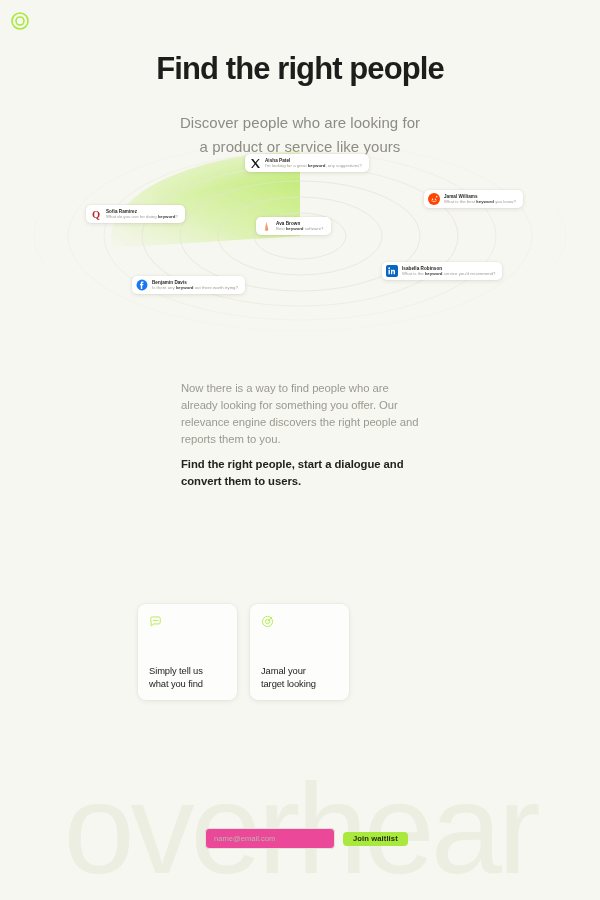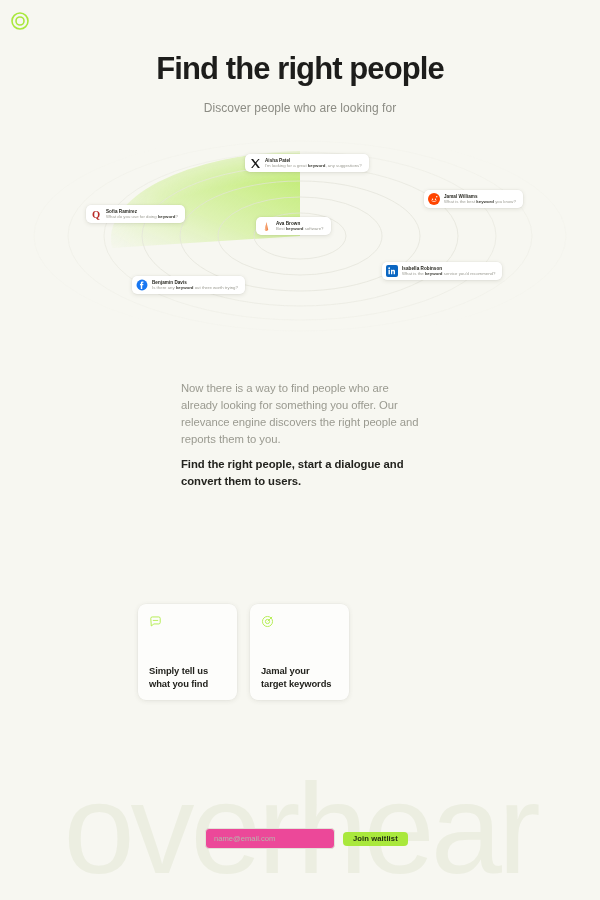--- a/index.html
+++ b/index.html
@@ -15,21 +15,21 @@
   
   .logo { position:absolute; top:12px; left:11px; width:18px; height:18px; }
 
   
   .hero { position:absolute; top:52px; left:0; width:600px; text-align:center; }
   .hero-title {
     font-size:31px; font-weight:700; letter-spacing:-0.9px;
     color:#1d1d1b; line-height:1.12;
   }
   .hero-sub {
-    margin-top:12px; font-size:12px; line-height:1.65;
+    margin-top:24px; font-size:15px; line-height:1.65;
     color:#8c8c84; letter-spacing:0.05px;
   }
 
   
   .radar { position:absolute; top:136px; left:0; width:600px; height:200px; }
   .radar svg { position:absolute; top:0; left:0; }
 
   
   .scard {
     position:absolute; display:flex; align-items:center; gap:4px;
@@ -61,21 +61,21 @@
   .features { position:absolute; top:604px; left:138px; width:325px;
               display:flex; gap:13px; }
   .fcard {
     width:99px; height:96px; background:#fdfdfb; border-radius:8px;
     box-shadow:0 1px 5px rgba(70,70,45,.10), 0 0 0 .5px rgba(0,0,0,.03);
     position:relative; padding:10px 11px;
   }
   .fcard .ficon { width:13px; height:13px; }
   .fcard .flabel {
     position:absolute; left:11px; bottom:10px;
-    font-size:9.4px; line-height:1.32; color:#23231e; letter-spacing:-0.1px;font-weight:bold;
+    font-size:9.4px; line-height:1.32; color:#23231e; letter-spacing:-0.1px;
   }
 
   
   .wordmark {
     position:absolute; left:0; top:765px; width:600px; text-align:center;
     font-size:128px; font-weight:400; letter-spacing:-4px;
     color:#eceee1; line-height:1; user-select:none;
   }
 
   
@@ -100,20 +100,21 @@
   <svg viewBox="0 0 18 18" width="18" height="18">
     <circle cx="9" cy="9" r="8" fill="none" stroke="#a9e83c" stroke-width="1.6"></circle>
     <circle cx="9" cy="9" r="4" fill="none" stroke="#a9e83c" stroke-width="1.6"></circle>
   </svg>
 </div>
 
 <div class="hero">
   <h1 class="hero-title">Find the right people</h1>
   <div class="hero-sub">
     <div>Discover people who are looking for</div>
+    <div>a product or service like yours</div>
   </div>
 </div>
 
 <div class="radar">
   <svg width="600" height="200" viewBox="0 0 600 200">
     <defs>
       <linearGradient id="sweepG" x1="0" y1="1" x2="0.85" y2="0">
         <stop offset="0%" stop-color="#cdf08d" stop-opacity="0.05"></stop>
         <stop offset="45%" stop-color="#bdec66" stop-opacity="0.55"></stop>
         <stop offset="100%" stop-color="#a9e63c" stop-opacity="0.85"></stop>
@@ -244,21 +245,21 @@
   <div class="fcard">
     <span class="ficon">
       <svg viewBox="0 0 16 16" width="13" height="13">
           <circle cx="8" cy="8" r="6.2" fill="none" stroke="#b4ec52" stroke-width="1.2"></circle>
           <circle cx="8" cy="8" r="2.6" fill="none" stroke="#b4ec52" stroke-width="1.2"></circle>
           <path d="M8.6 7.4 13.4 2.6" stroke="#b4ec52" stroke-width="1.2" stroke-linecap="round"></path>
         </svg>
     </span>
     <span class="flabel">
       <span>Jamal your</span><br>
-      <span>target keywords</span>
+      <span>target looking</span>
     </span>
   </div>
 
 
 </div>
 
 <div class="wordmark">overhear</div>
 
 <div class="waitlist">
   <input type="text" placeholder="name@email.com" style="">

